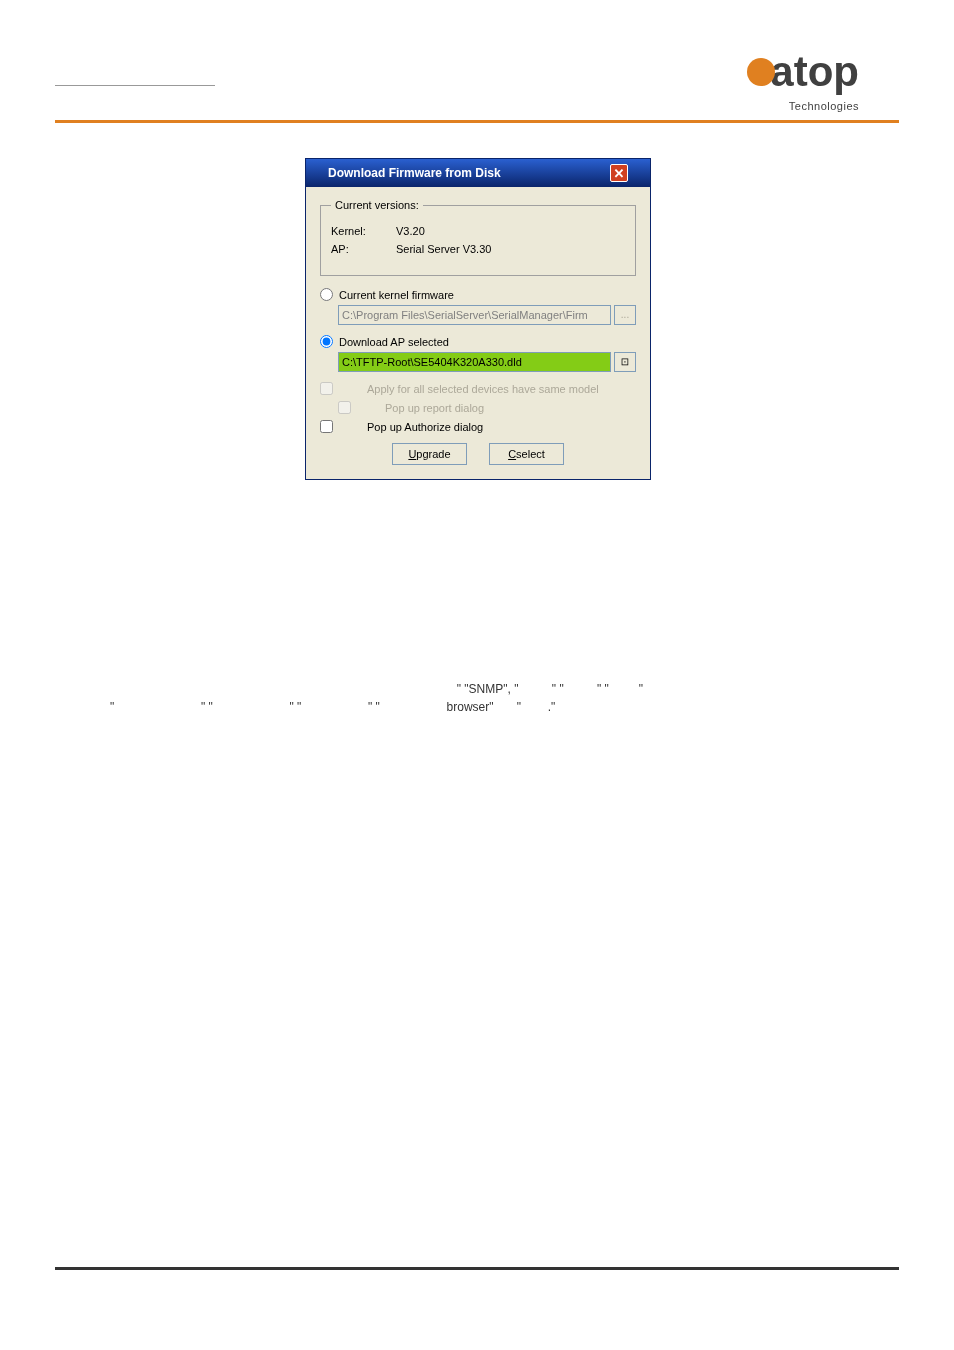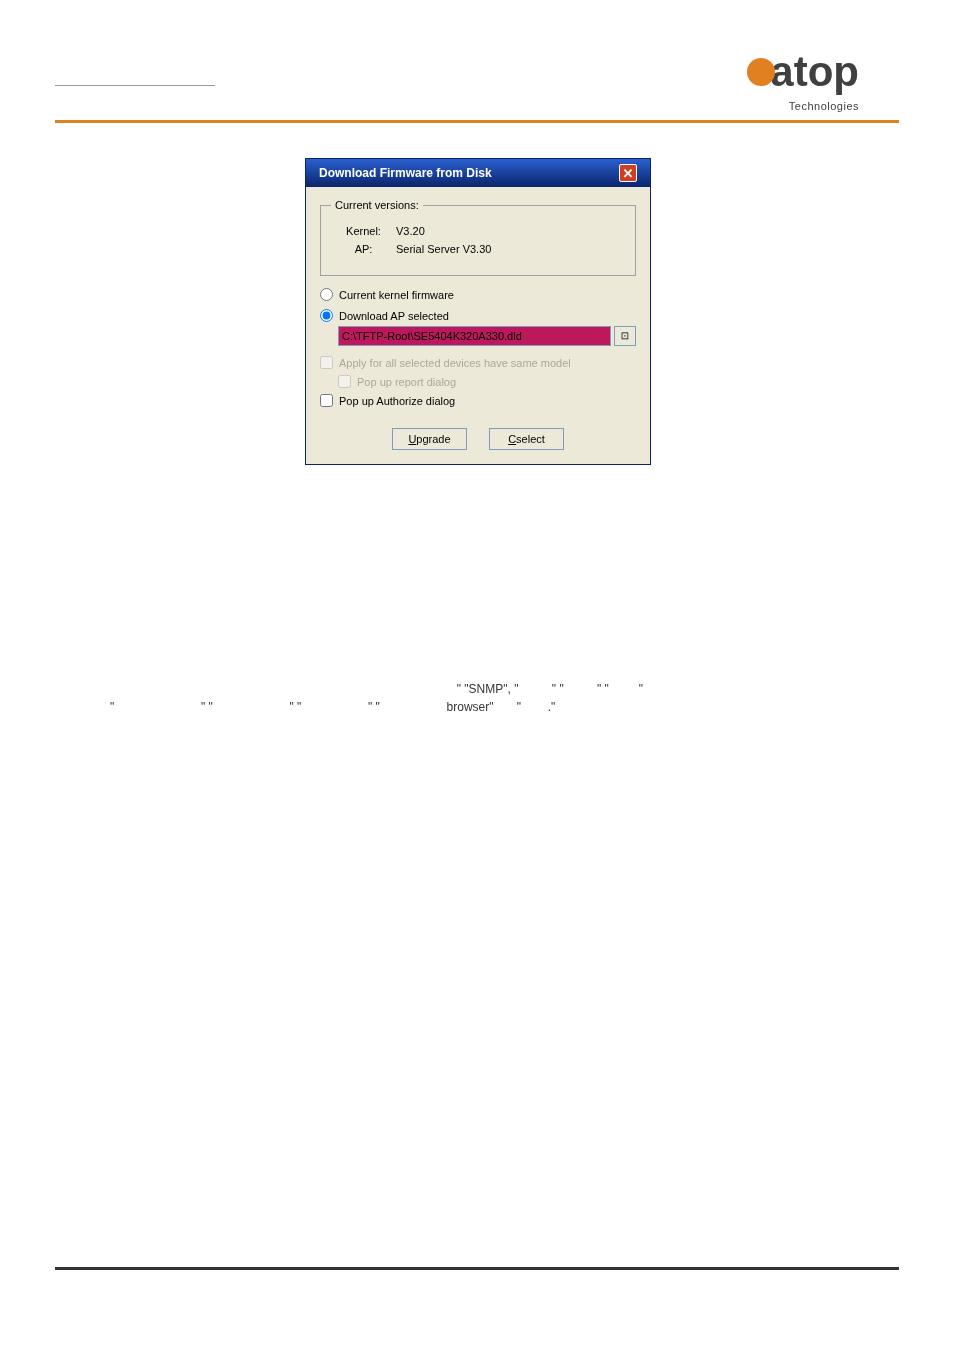--- a/index.html
+++ b/index.html
@@ -68,21 +68,21 @@
       left: 305px;
       width: 346px;
       background: #ece9d8;
       border: 1px solid #0a246a;
       font-size: 11px;
       color: #000;
     }
     .titlebar {
       background: linear-gradient(to bottom, #2a60d0, #0a246a);
       color: #fff;
-      padding: 5px 13px;
+      padding: 5px 22px;
       font-weight: bold;
       display: flex;
       justify-content: space-between;
       align-items: center;
       font-size: 12px;
     }
     .close-btn {
       width: 18px;
       height: 18px;
       background: #d04020;
@@ -113,21 +113,20 @@
       font-size: 11px;
       padding: 0 4px;
     }
     .version-row {
       display: flex;
       margin: 6px 0;
       font-size: 11px;
     }
     .version-label {
       width: 65px;
-      text-align: center;
     }
     .radio-row {
       display: flex;
       align-items: center;
       margin: 8px 0 4px 0;
       font-size: 11px;
     }
     .radio-row input[type="radio"] {
       margin-right: 6px;
     }
@@ -135,21 +134,21 @@
       display: flex;
       align-items: center;
       margin: 4px 0 10px 18px;
     }
     .path-input {
       flex: 1;
       height: 20px;
       font-size: 11px;
       padding: 1px 3px;
       border: 1px solid #7f9db9;
-      background: #be185d;
+      background: #84cc16;
       font-family: Tahoma, Arial, sans-serif;
     }
     .path-input:disabled {
       background: #ece9d8;
       color: #808080;
     }
     .browse-btn {
       width: 22px;
       height: 20px;
       margin-left: 3px;
@@ -166,35 +165,36 @@
     }
     .browse-dots {
       font-size: 10px;
       line-height: 1;
     }
     .check-row {
       display: flex;
       align-items: center;
       margin: 6px 0;
       font-size: 11px;
+      gap: 28px;
     }
     .check-row input[type="checkbox"] {
       margin-right: 6px;
     }
     .check-row.disabled {
       color: #aca899;
     }
     .check-row.indented {
       margin-left: 18px;
     }
     .dialog-buttons {
       display: flex;
       justify-content: center;
       gap: 22px;
-      margin-top: 21px;
+      margin-top: 10px;
     }
     .dlg-btn {
       width: 75px;
       height: 22px;
       font-size: 11px;
       border: 1px solid #7f9db9;
       background: #ece9d8;
       cursor: pointer;
       font-family: Tahoma, Arial, sans-serif;
     }
@@ -240,20 +240,26 @@
       <div class="version-row">
         <span class="version-label">AP:</span>
         <span>Serial Server V3.30</span>
       </div>
     </fieldset>
 
     <label class="radio-row">
       <input type="radio" name="fw" style="">
       <span>Current kernel firmware</span>
     </label>
+    <div class="path-row">
+      <input class="path-input" disabled="" value="C:\Program Files\SerialServer\SerialManager\Firm" style="">
+      <div class="browse-btn disabled">
+        <span class="browse-dots">...</span>
+      </div>
+    </div>
 
     <label class="radio-row">
       <input type="radio" name="fw" checked="" style="">
       <span>Download AP selected</span>
     </label>
     <div class="path-row">
       <input class="path-input" value="C:\TFTP-Root\SE5404K320A330.dld" style="">
       <div class="browse-btn">
         <span class="browse-dots">⊡</span>
       </div>

